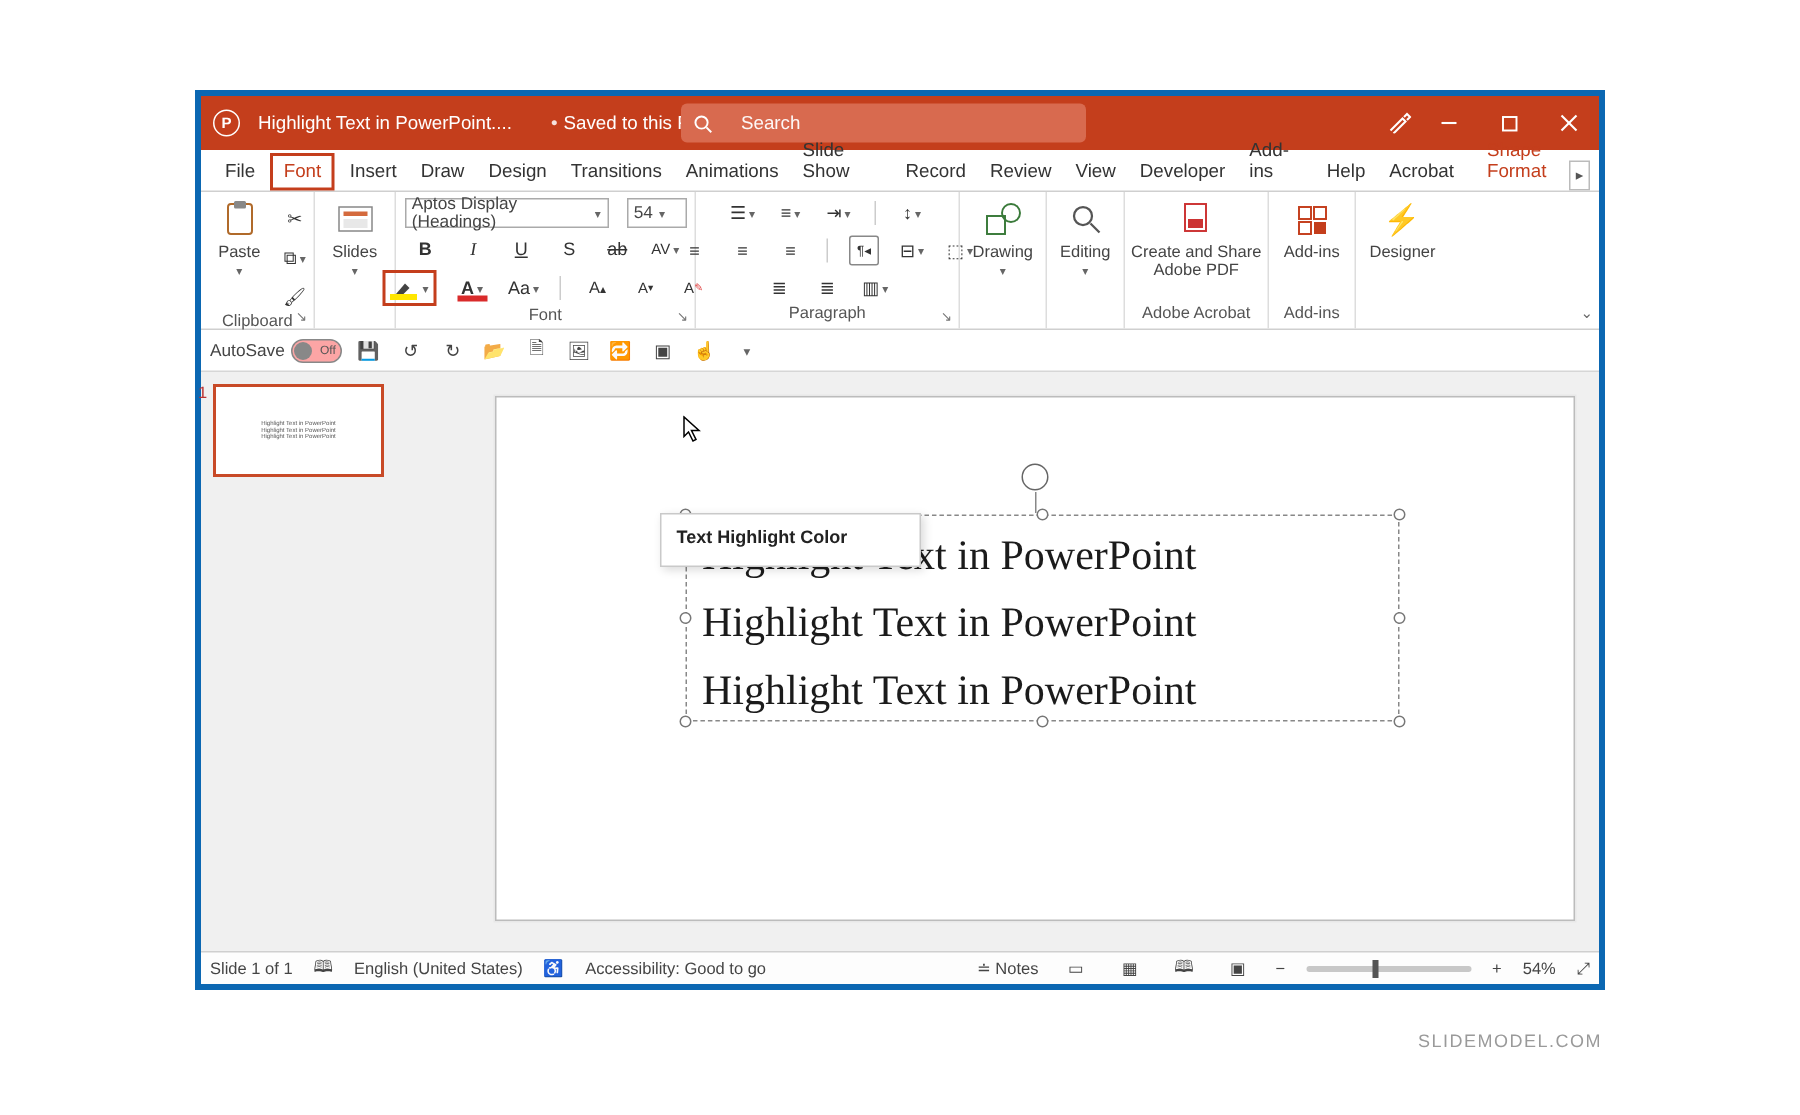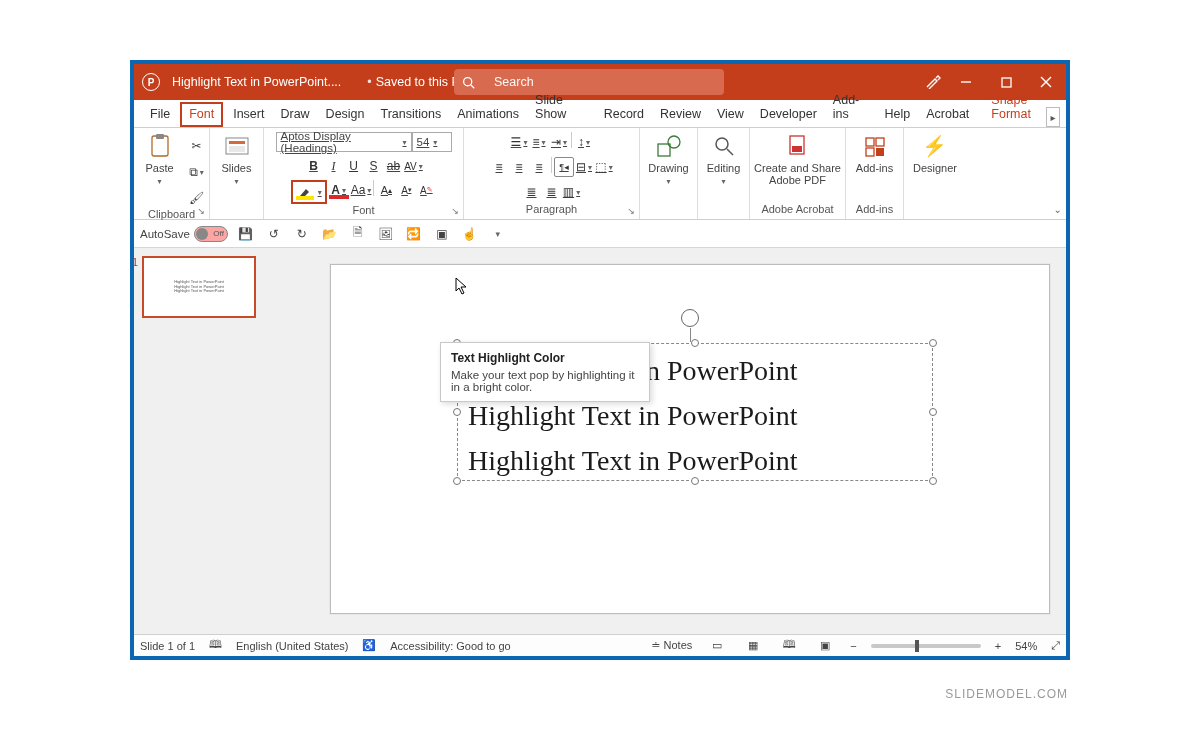--- a/index.html
+++ b/index.html
@@ -103,21 +103,21 @@
   .col { display:flex;flex-direction:column;align-items:center;gap:2px;}
   .btn {
     min-width:20px;height:20px;display:flex;align-items:center;justify-content:center;
     border-radius:2px;font-size:12px;color:#333;
   }
   .dd::after{content:"▾";font-size:8px;color:#666;margin-left:2px;}
   .font-combo{
     height:20px;border:1px solid #aaa;font-size:11.5px;padding:1px 4px;display:flex;align-items:center;gap:4px;background:#fff;
   }
   .font-combo .car{font-size:8px;color:#666;}
-  .row { display:flex;gap:0;align-items:flex-start;text-decoration:underline;}
+  .row { display:flex;gap:12px;align-items:center;}
   .row2 { margin-top:4px;}
   .bigbtn {
     display:flex;flex-direction:column;align-items:center;justify-content:center;
     width:46px;gap:2px;
   }
   .bigbtn .bicon{width:28px;height:28px;display:flex;align-items:center;justify-content:center;}
   .bigbtn .blabel{font-size:11px;text-align:center;line-height:1.1;}
   .highlight-frame{
     border:2px solid #c43e1c;padding:1px;display:flex;align-items:center;
   }
@@ -158,21 +158,21 @@
   }
   .textbox{
     position:absolute;left:126px;top:78px;width:476px;height:138px;
     border:1px dashed #888;
   }
   .handle{position:absolute;width:8px;height:8px;background:#fff;border:1px solid #777;border-radius:50%;}
   .rot{position:absolute;left:50%;top:-33px;transform:translateX(-50%);width:18px;height:18px;border:1.5px solid #666;border-radius:50%;}
   .rot::after{content:"";position:absolute;left:50%;top:18px;width:1px;height:14px;background:#888;}
   .tline{font-family:Georgia,"Times New Roman",serif;font-size:28px;color:#1b1b1b;line-height:1.33;padding:8px 10px 0 10px;}
   .tooltip{
-    position:absolute;left:306px;top:278px;width:210px;background:#fff;border:1px solid #c9c9c9;
+    position:absolute;left:306px;top:278px;width:174px;background:#fff;border:1px solid #c9c9c9;
     box-shadow:2px 2px 6px rgba(0,0,0,.15);padding:8px 10px;font-size:11.5px;color:#444;z-index:50;
   }
   .tooltip .tt-title{font-weight:bold;color:#222;margin-bottom:4px;font-size:12px;}
   
   .status{
     height:22px;border-top:1px solid #cfcfcf;display:flex;align-items:center;font-size:11px;color:#444;
     padding:0 6px;gap:14px;background:#fdfdfd;
   }
   .status .sp{flex:1;}
   .viewbtn{width:22px;height:16px;display:flex;align-items:center;justify-content:center;}
@@ -459,21 +459,20 @@
     <span class="qb">🗎</span>
     <span class="qb">🖼</span>
     <span class="qb">🔁</span>
     <span class="qb">▣</span>
     <span class="qb">☝</span>
     <span class="qb" style="font-size:9px;color:#666;">▾</span>
   </div>
 
   <div class="tooltip">
     <div class="tt-title">Text Highlight Color</div>
-    <div>Make your text pop by highlighting it in a bright color.</div>
   </div>
 
   <div class="workspace">
     <div class="thumbs">
       <div style="position:relative;">
         <span class="thumb-num">1</span>
         <div class="thumb">
           <span style="white-space:pre-line;">Highlight Text in PowerPoint
 Highlight Text in PowerPoint
 Highlight Text in PowerPoint</span>

